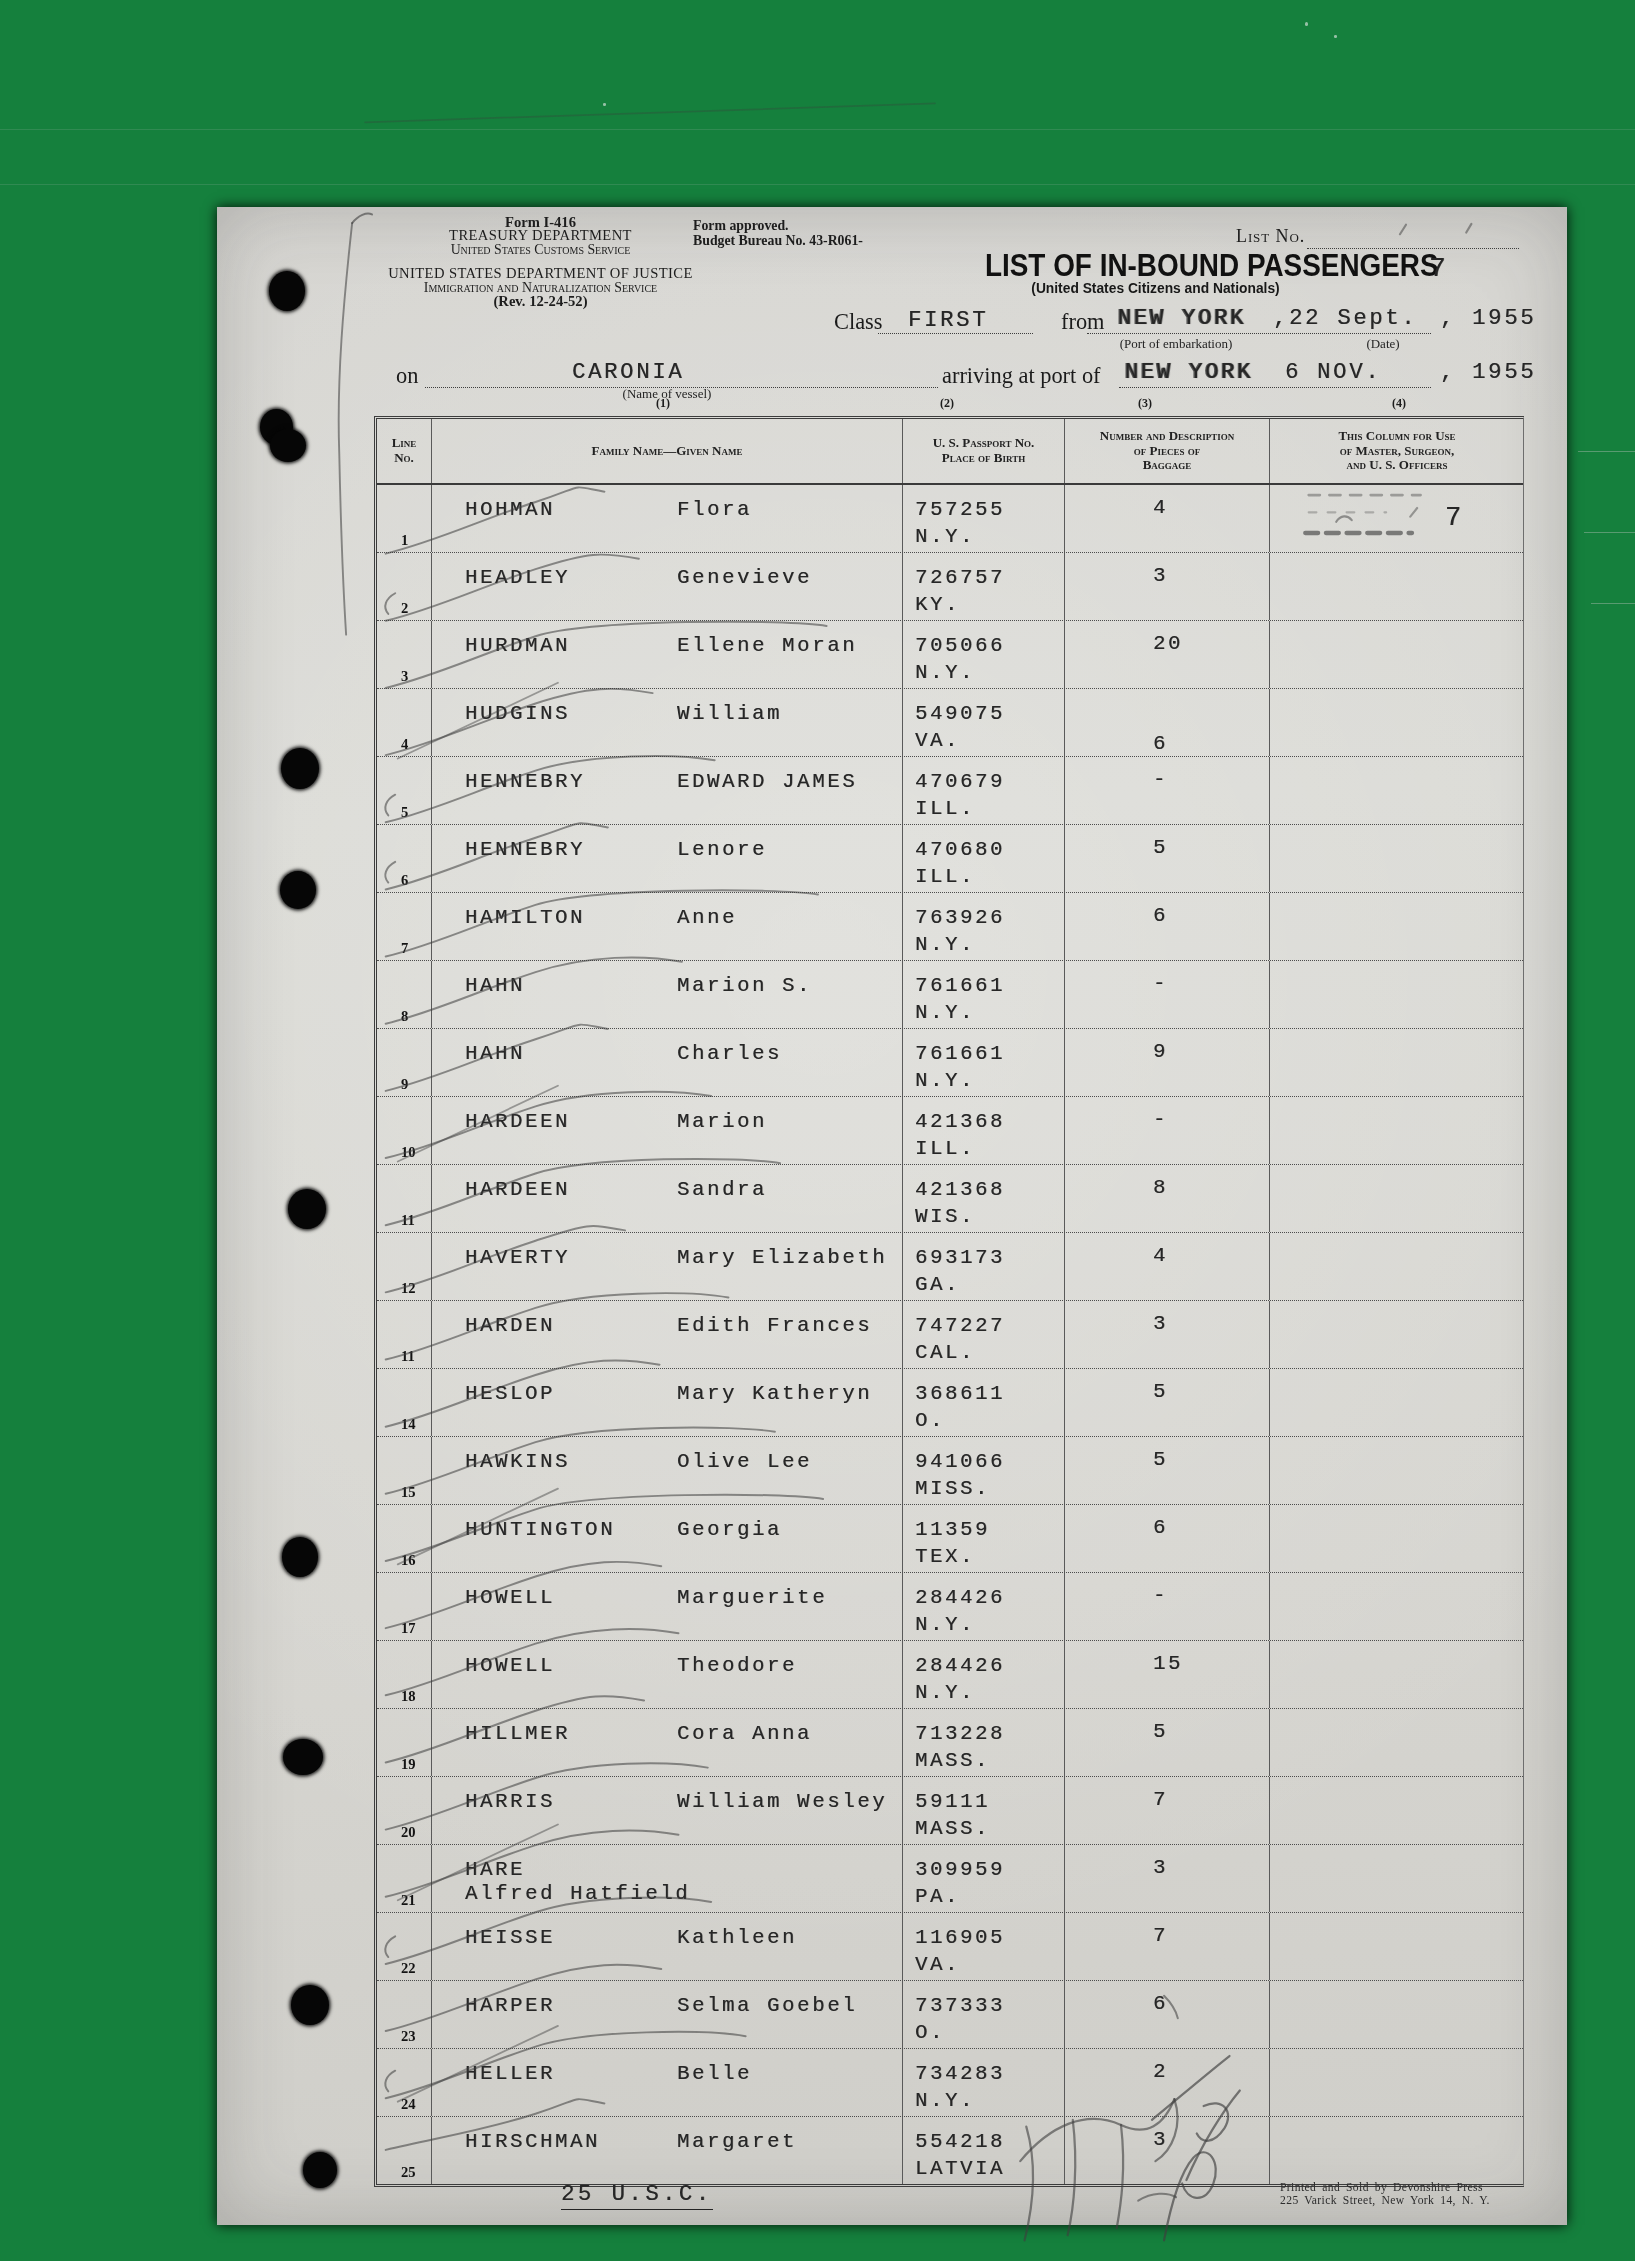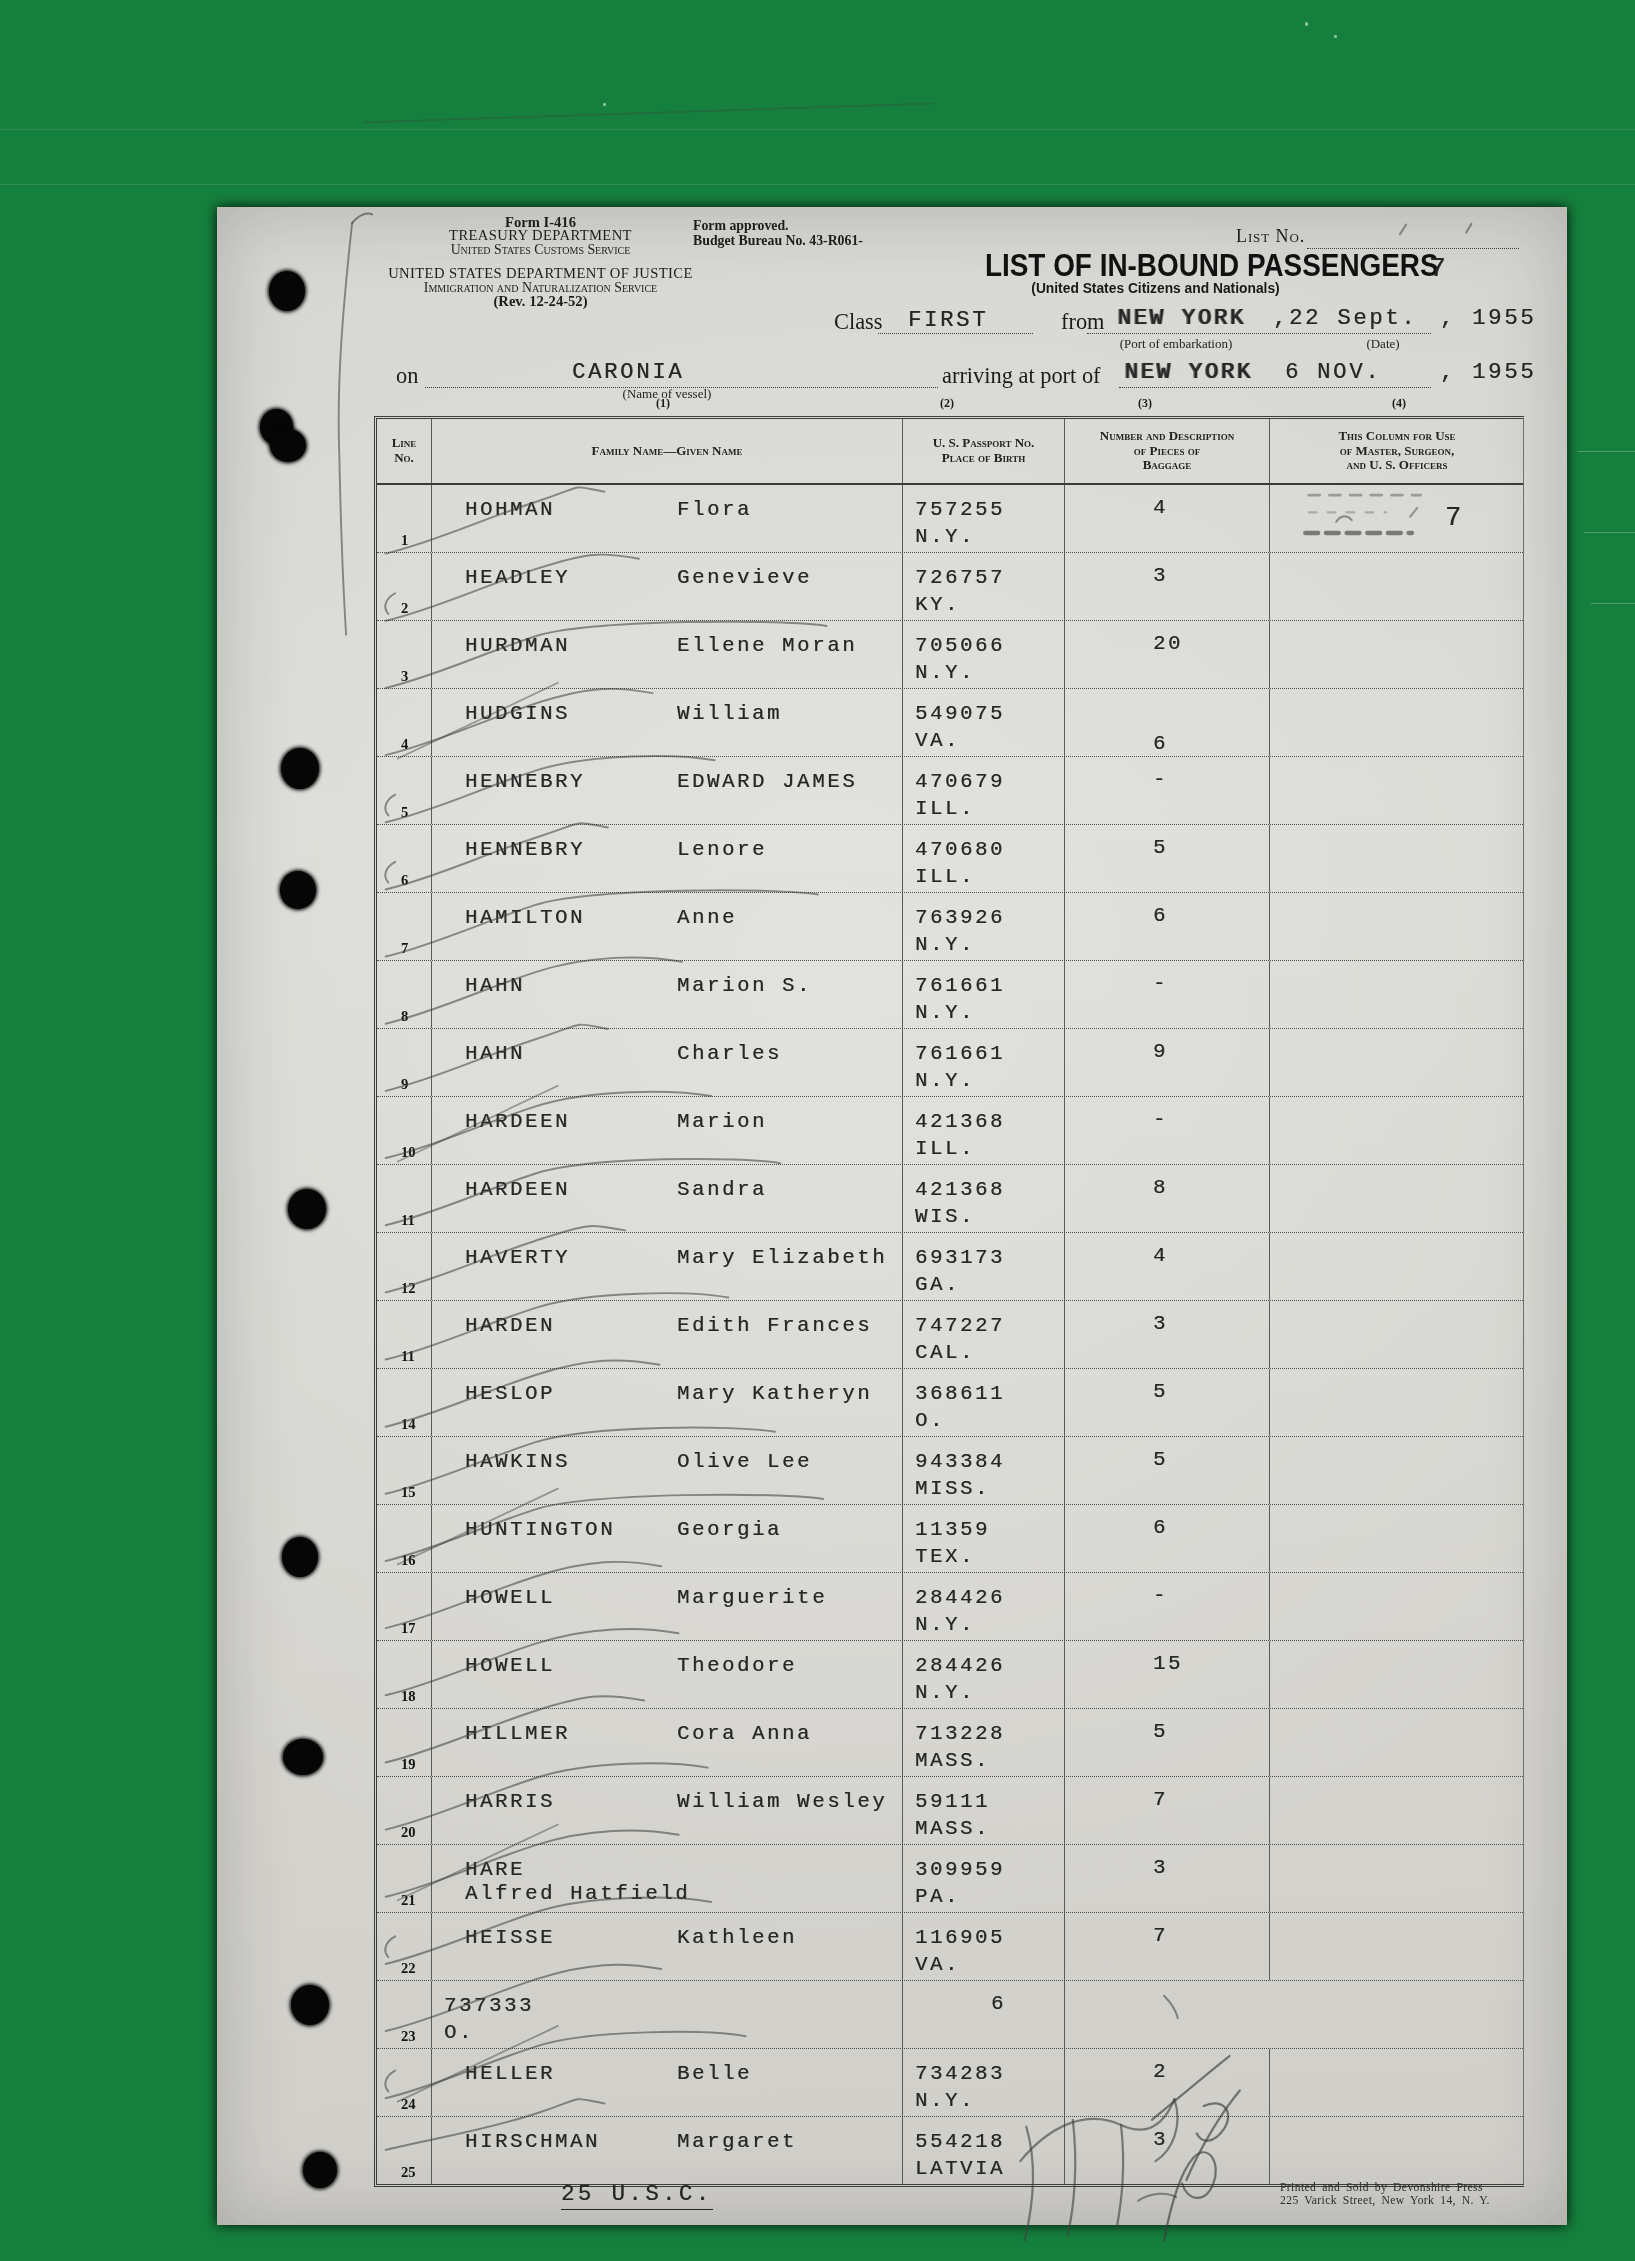--- a/index.html
+++ b/index.html
@@ -387,21 +387,21 @@
     <div class="c c-off"></div>
   </div>
           <div class="grid5 trow">
     <div class="c c-line">
       <span class="lineno">15</span>
     </div>
     <div class="c c-name">
       <span class="typed family">HAWKINS</span><span class="typed given">Olive Lee</span>
     </div>
     <div class="c c-pass">
-      <span class="typed">943384</span>
+      <span class="typed">941066</span>
       <span class="typed">MISS.</span>
     </div>
     <div class="c c-bag">
       <span class="typed">5</span>
     </div>
     <div class="c c-off"></div>
   </div>
           <div class="grid5 trow">
     <div class="c c-line">
       <span class="lineno">16</span>
@@ -510,20 +510,23 @@
       <span class="typed">VA.</span>
     </div>
     <div class="c c-bag">
       <span class="typed">7</span>
     </div>
     <div class="c c-off"></div>
   </div>
           <div class="grid5 trow">
     <div class="c c-line">
       <span class="lineno">23</span>
+    </div>
+    <div class="c c-name">
+      <span class="typed family">HARPER</span><span class="typed given">Selma Goebel</span>
     </div>
     <div class="c c-pass">
       <span class="typed">737333</span>
       <span class="typed">O.</span>
     </div>
     <div class="c c-bag">
       <span class="typed">6</span>
     </div>
     <div class="c c-off"></div>
   </div>

